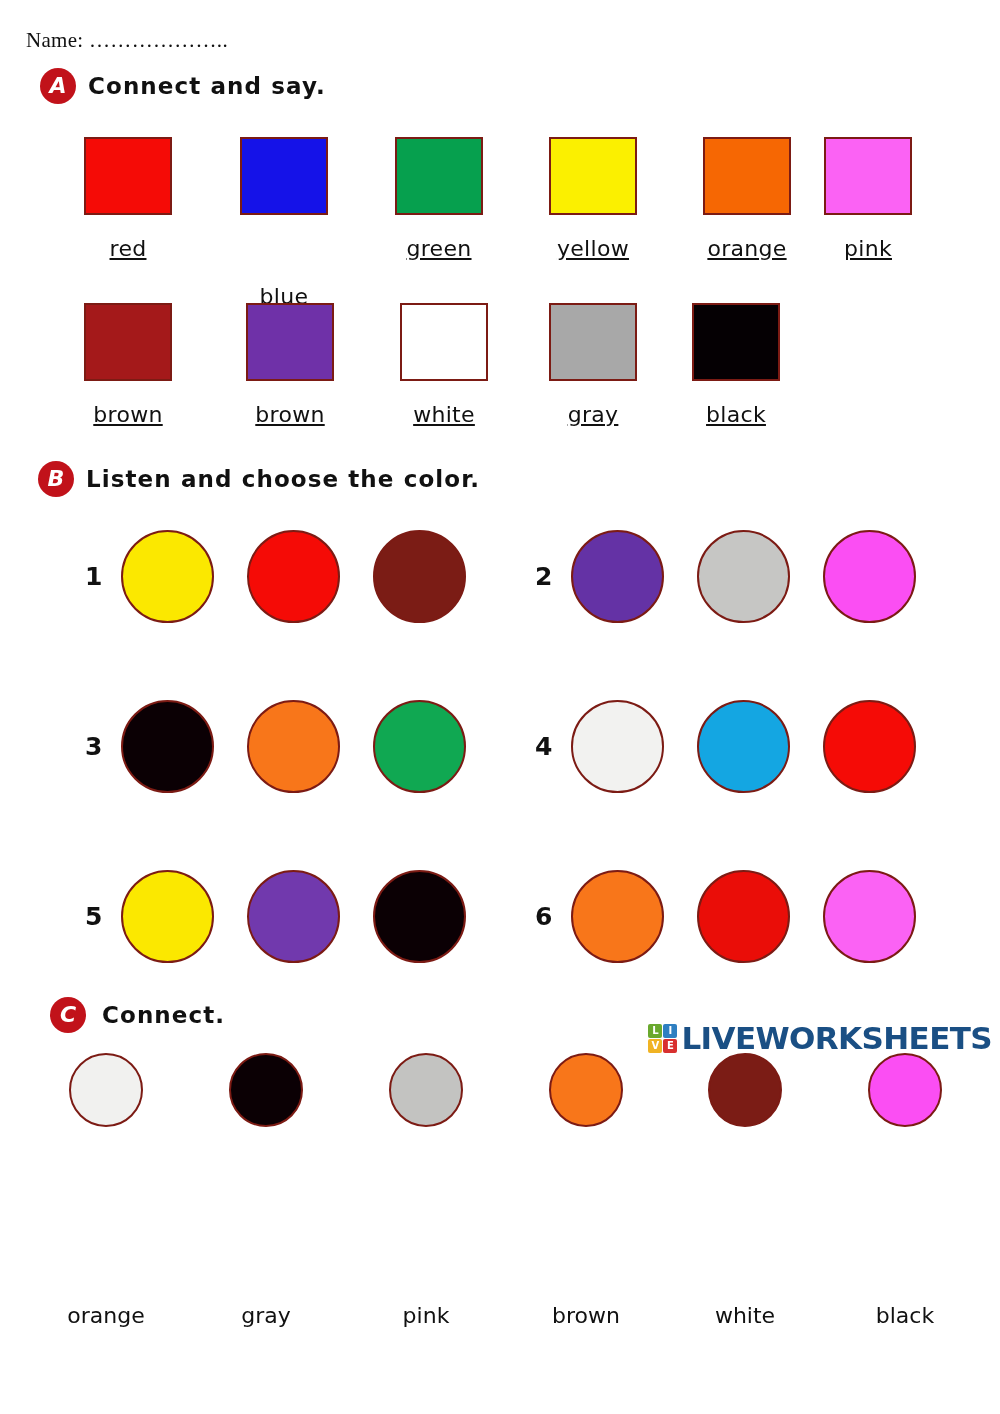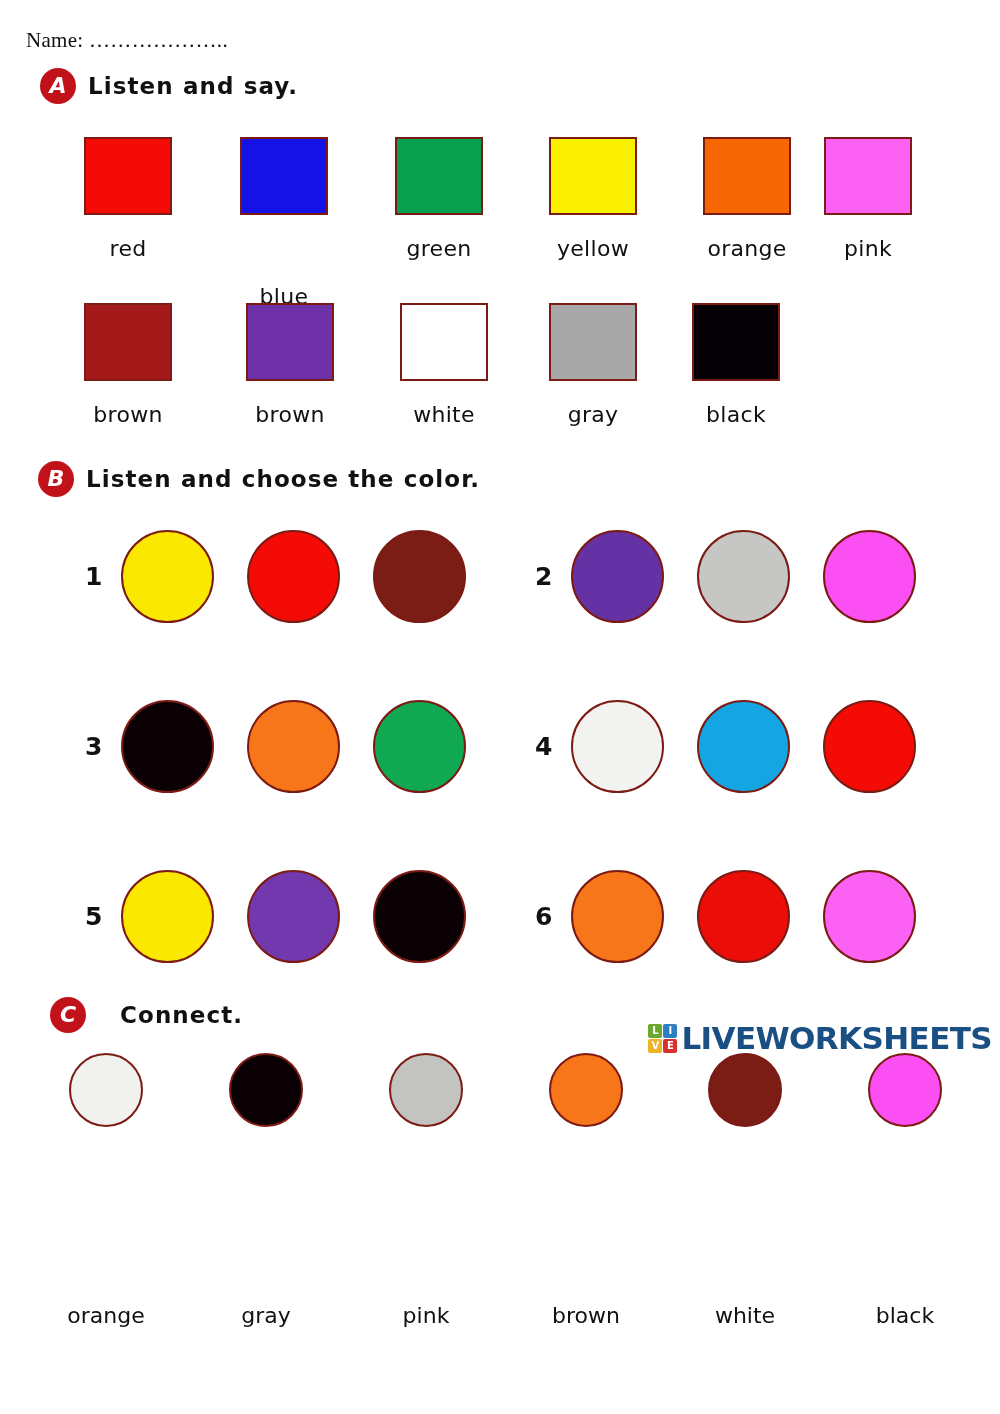--- a/index.html
+++ b/index.html
@@ -45,21 +45,21 @@
     font-size: 23px;
     font-weight: 700;
     letter-spacing: 1.1px;
     color: #111;
     white-space: nowrap;
   }
 
   #head-a { left: 40px; top: 68px; }
   #head-b { left: 38px; top: 461px; }
   #head-c { left: 50px; top: 997px; }
-  #head-c .section-title { margin-left: 22px; }
+  #head-c .section-title { margin-left: 4px; }
 
   
   .swatch-row { position: absolute; display: flex; }
   #swatch-row-1 { left: 0px; top: 137px; width: 1000px; }
   #swatch-row-2 { left: 0px; top: 303px; width: 1000px; }
 
   .swatch-cell {
     display: flex;
     flex-direction: column;
     align-items: center;
@@ -69,20 +69,21 @@
     width: 88px; height: 78px;
     border: 2px solid #7c1b14;
   }
   .swatch-label {
     margin-top: 21px;
     font-family: "DejaVu Sans", sans-serif;
     font-size: 22px;
     color: #111;
     letter-spacing: 0.3px;
     white-space: nowrap;
+    text-decoration: underline;
   }
 
   
   .choice-grid {
     position: absolute;
     left: 0; top: 518px;
     width: 1000px;
   }
   .choice-line {
     display: flex;
@@ -181,21 +182,21 @@
 </style>
 </head>
 <body>
 
 <div class="sheet">
 
   <div class="name-line">Name: ………………..</div>
 
   <div class="section-head" id="head-a">
     <span class="badge">A</span>
-    <span class="section-title">Listen and say.</span>
+    <span class="section-title">Connect and say.</span>
   </div>
 
   <div class="swatch-row" id="swatch-row-1">
       <div class="swatch-cell" style="margin-left: 84px;">
         <div class="swatch" style="background: rgb(245, 11, 6); border-color: rgb(124, 27, 20);"></div>
         <div class="swatch-label">red</div>
       </div>
       <div class="swatch-cell" style="margin-left: 68px; gap: 48px;">
         <div class="swatch" style="background: rgb(21, 18, 232); border-color: rgb(124, 27, 20);"></div>
         <div class="swatch-label">blue</div>

